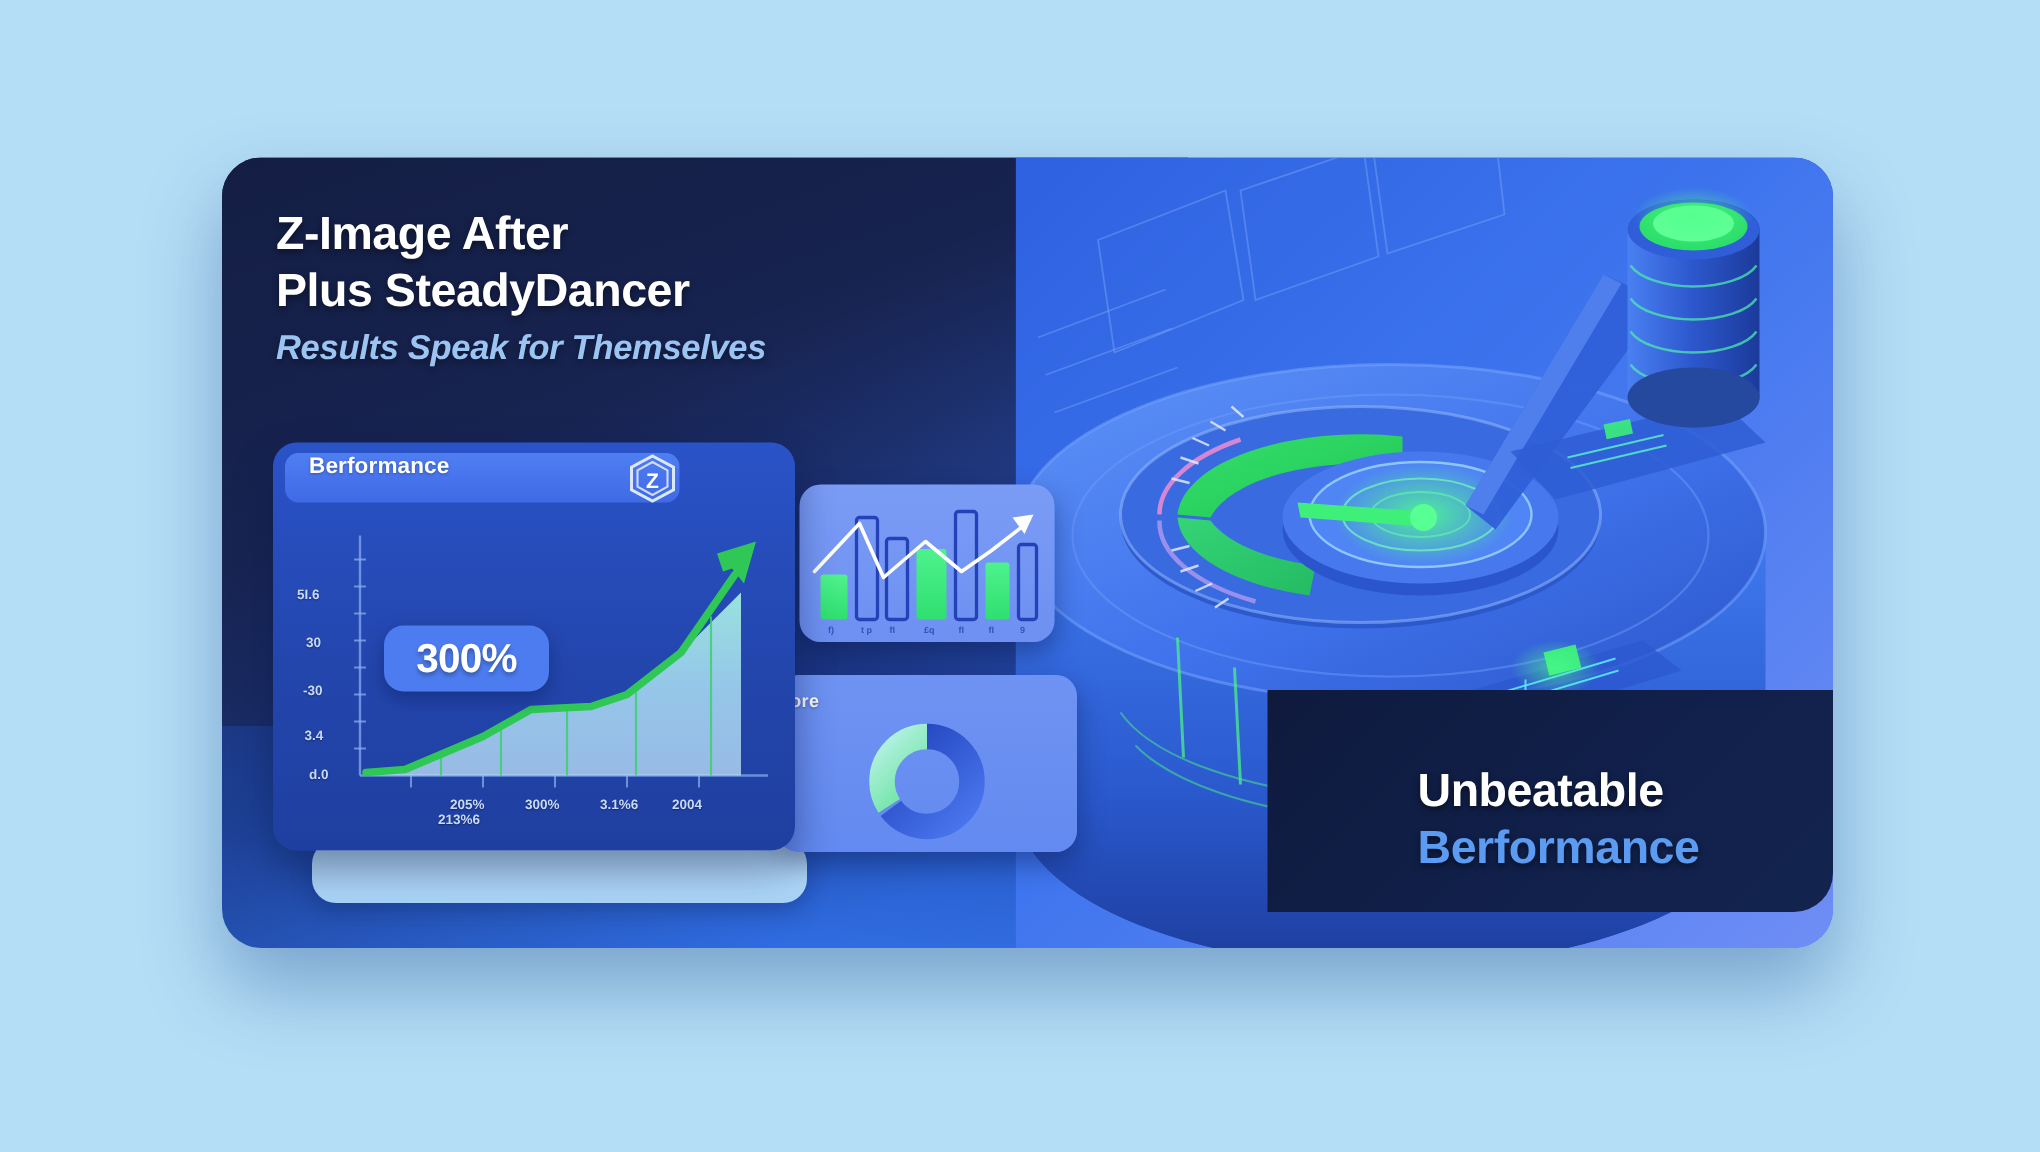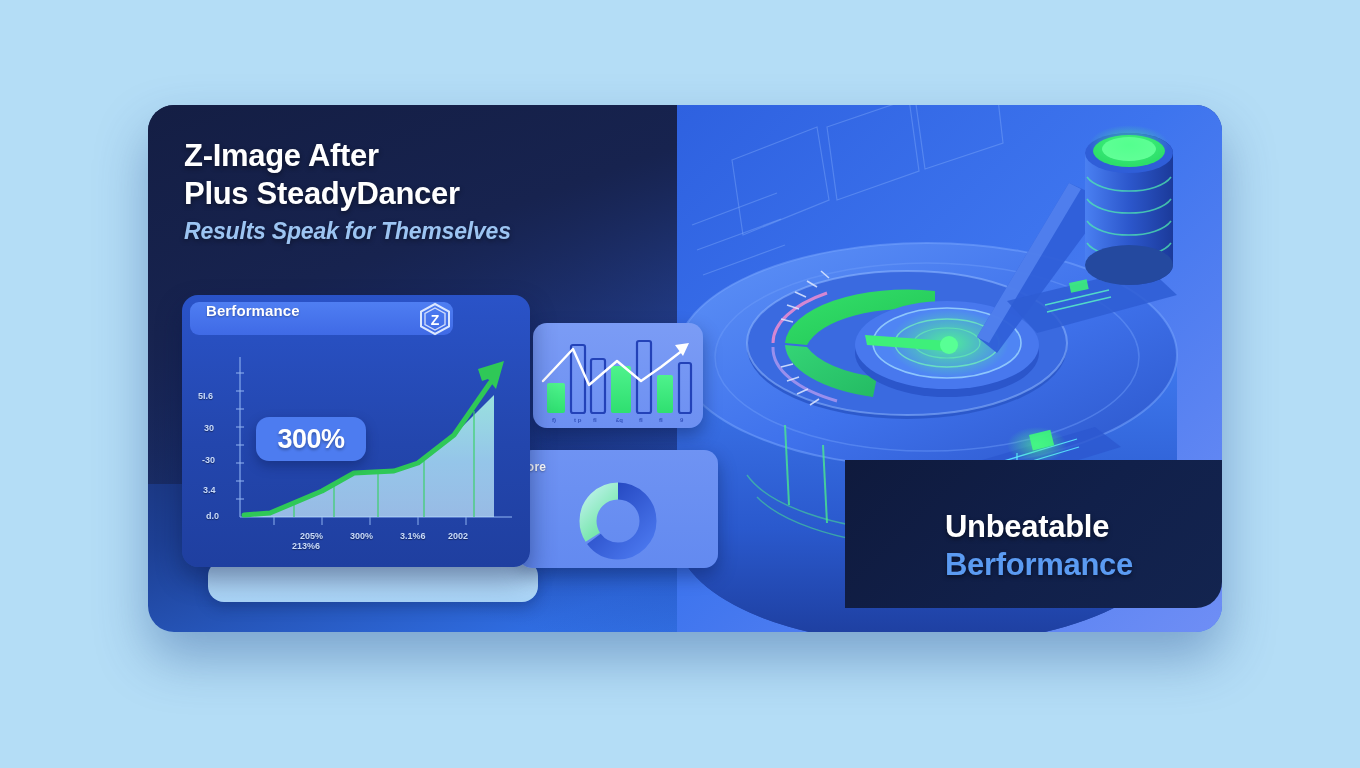--- a/index.html
+++ b/index.html
@@ -394,21 +394,21 @@
         <span class="axis-lbl" style="left:22px; top:84px;">30</span>
         <span class="axis-lbl" style="left:20px; top:116px;">-30</span>
         <span class="axis-lbl" style="left:21px; top:146px;">3.4</span>
         <span class="axis-lbl" style="left:24px; top:172px;">d.0</span>
 
         
         <span class="axis-lbl" style="left:66px;  top:202px;padding-left:44px;">213%6</span>
         <span class="axis-lbl" style="left:118px; top:192px;">205%</span>
         <span class="axis-lbl" style="left:168px; top:192px;">300%</span>
         <span class="axis-lbl" style="left:218px; top:192px;">3.1%6</span>
-        <span class="axis-lbl" style="left:266px; top:192px;">2002</span>
+        <span class="axis-lbl" style="left:266px; top:192px;">2004</span>
 
         
         <div id="badge-300">
           <span>300%</span>
         </div>
       </div>
     </div>
 
   </div>
 </div>

